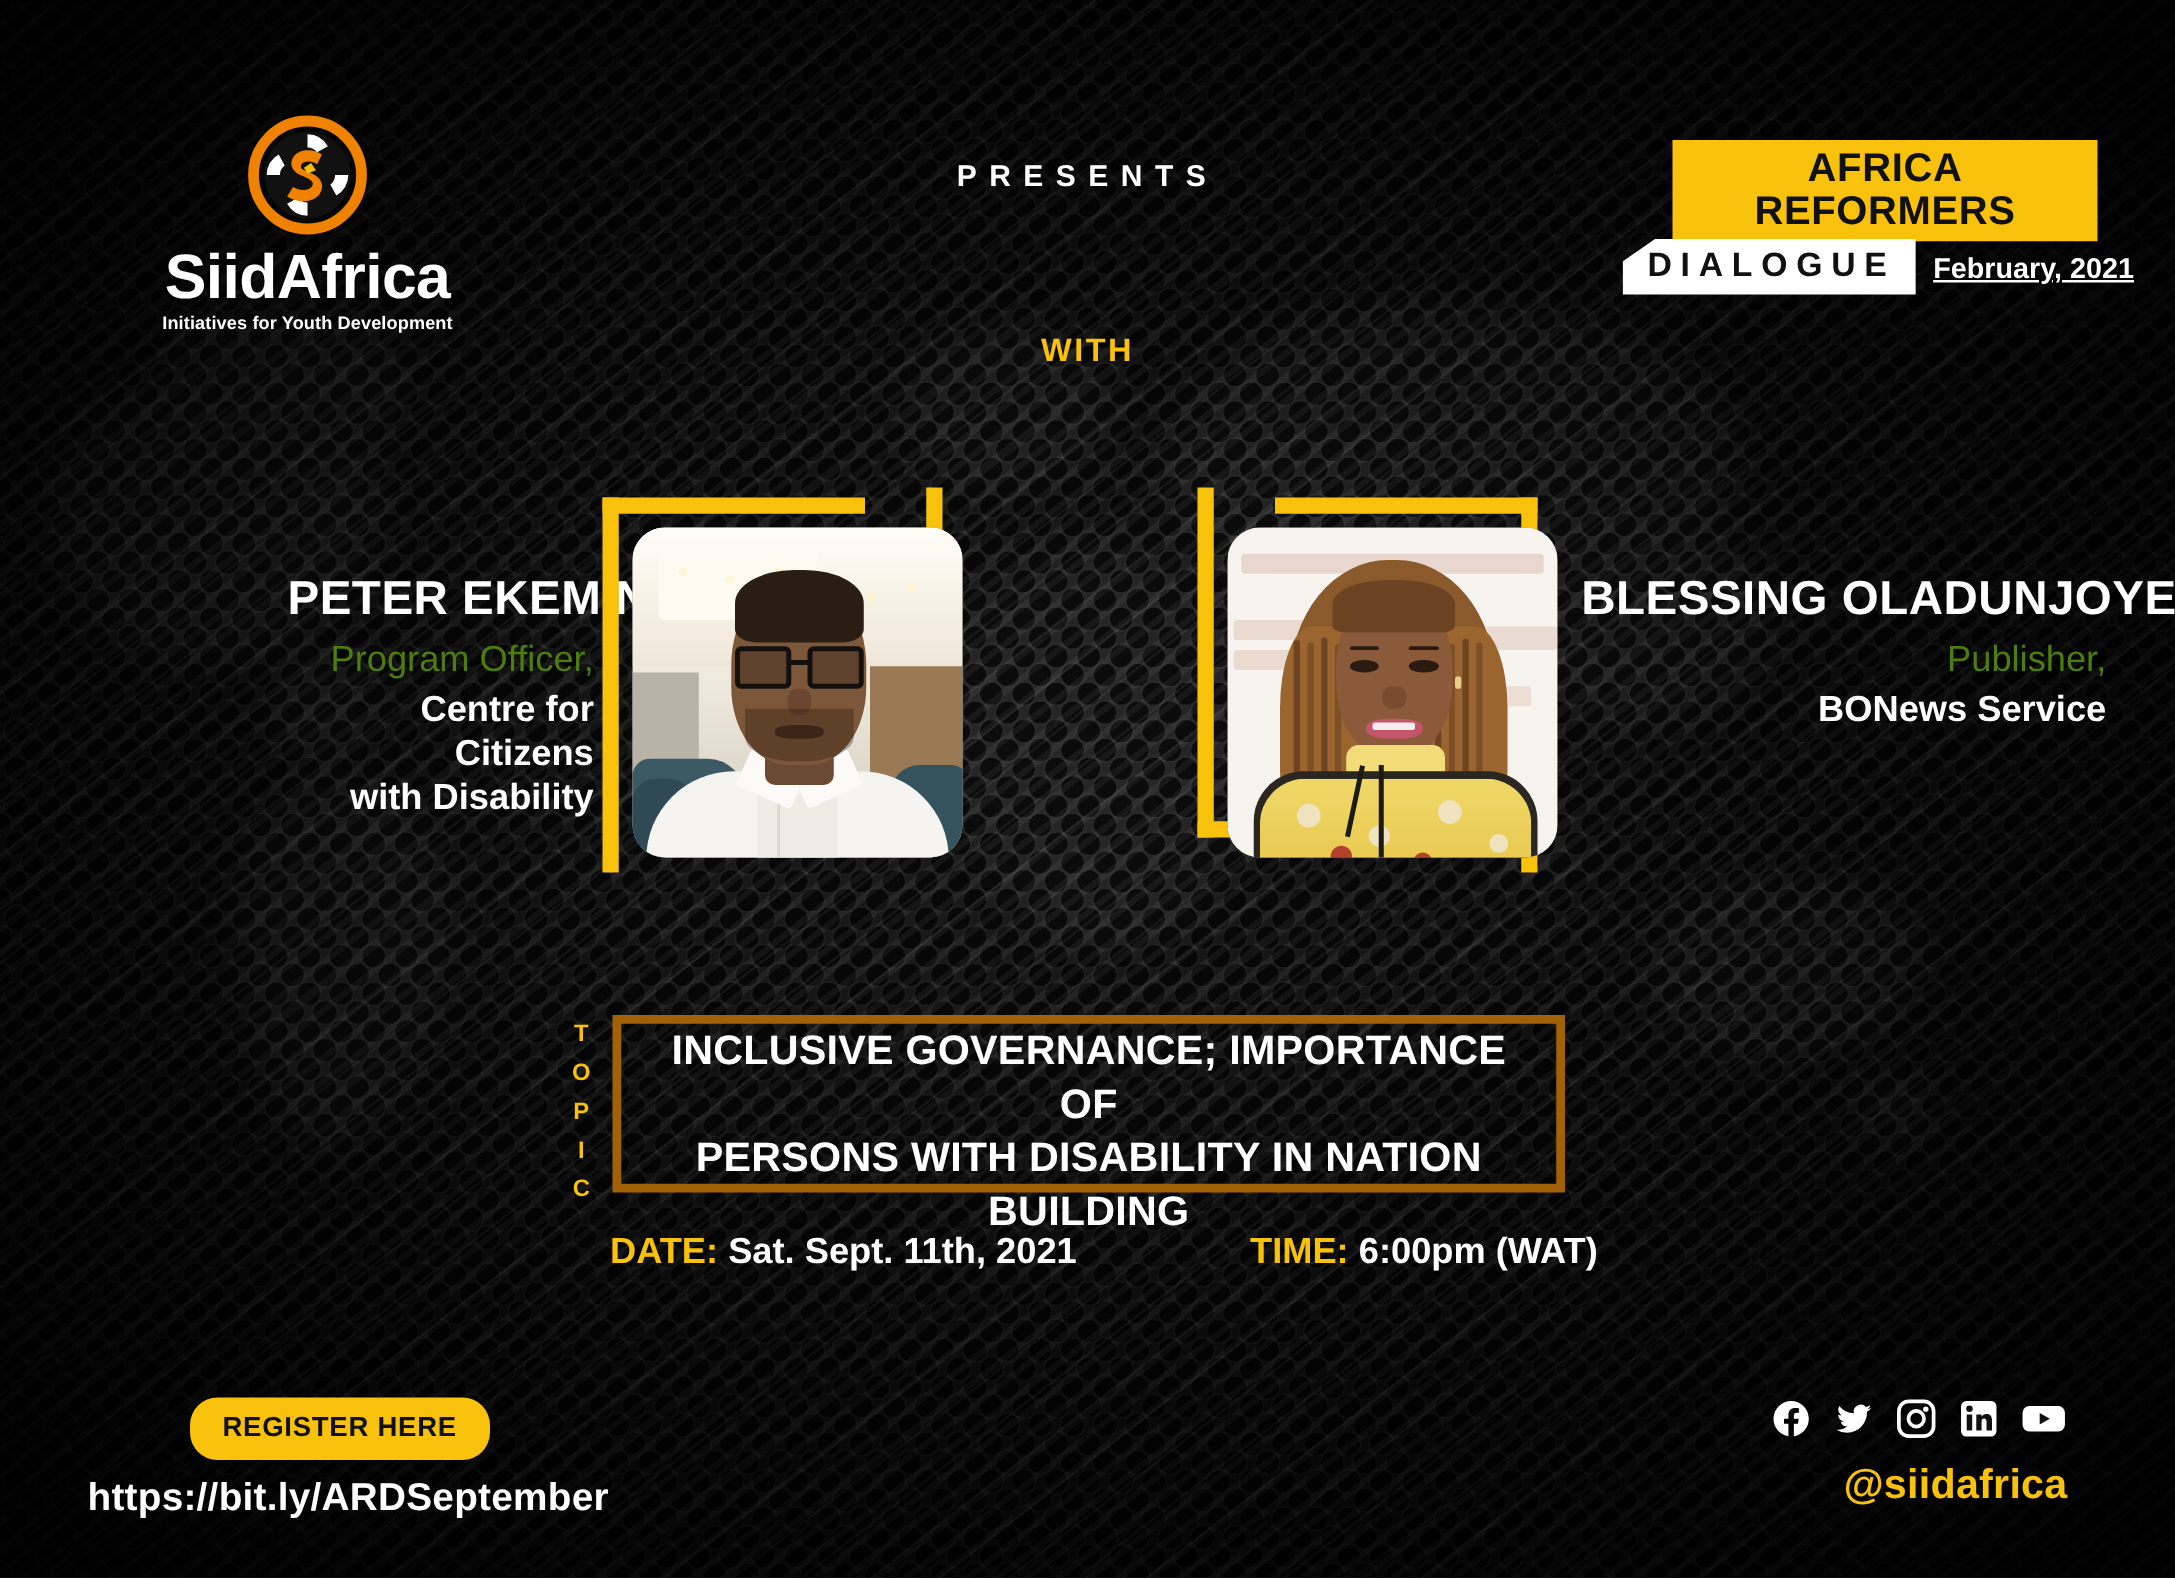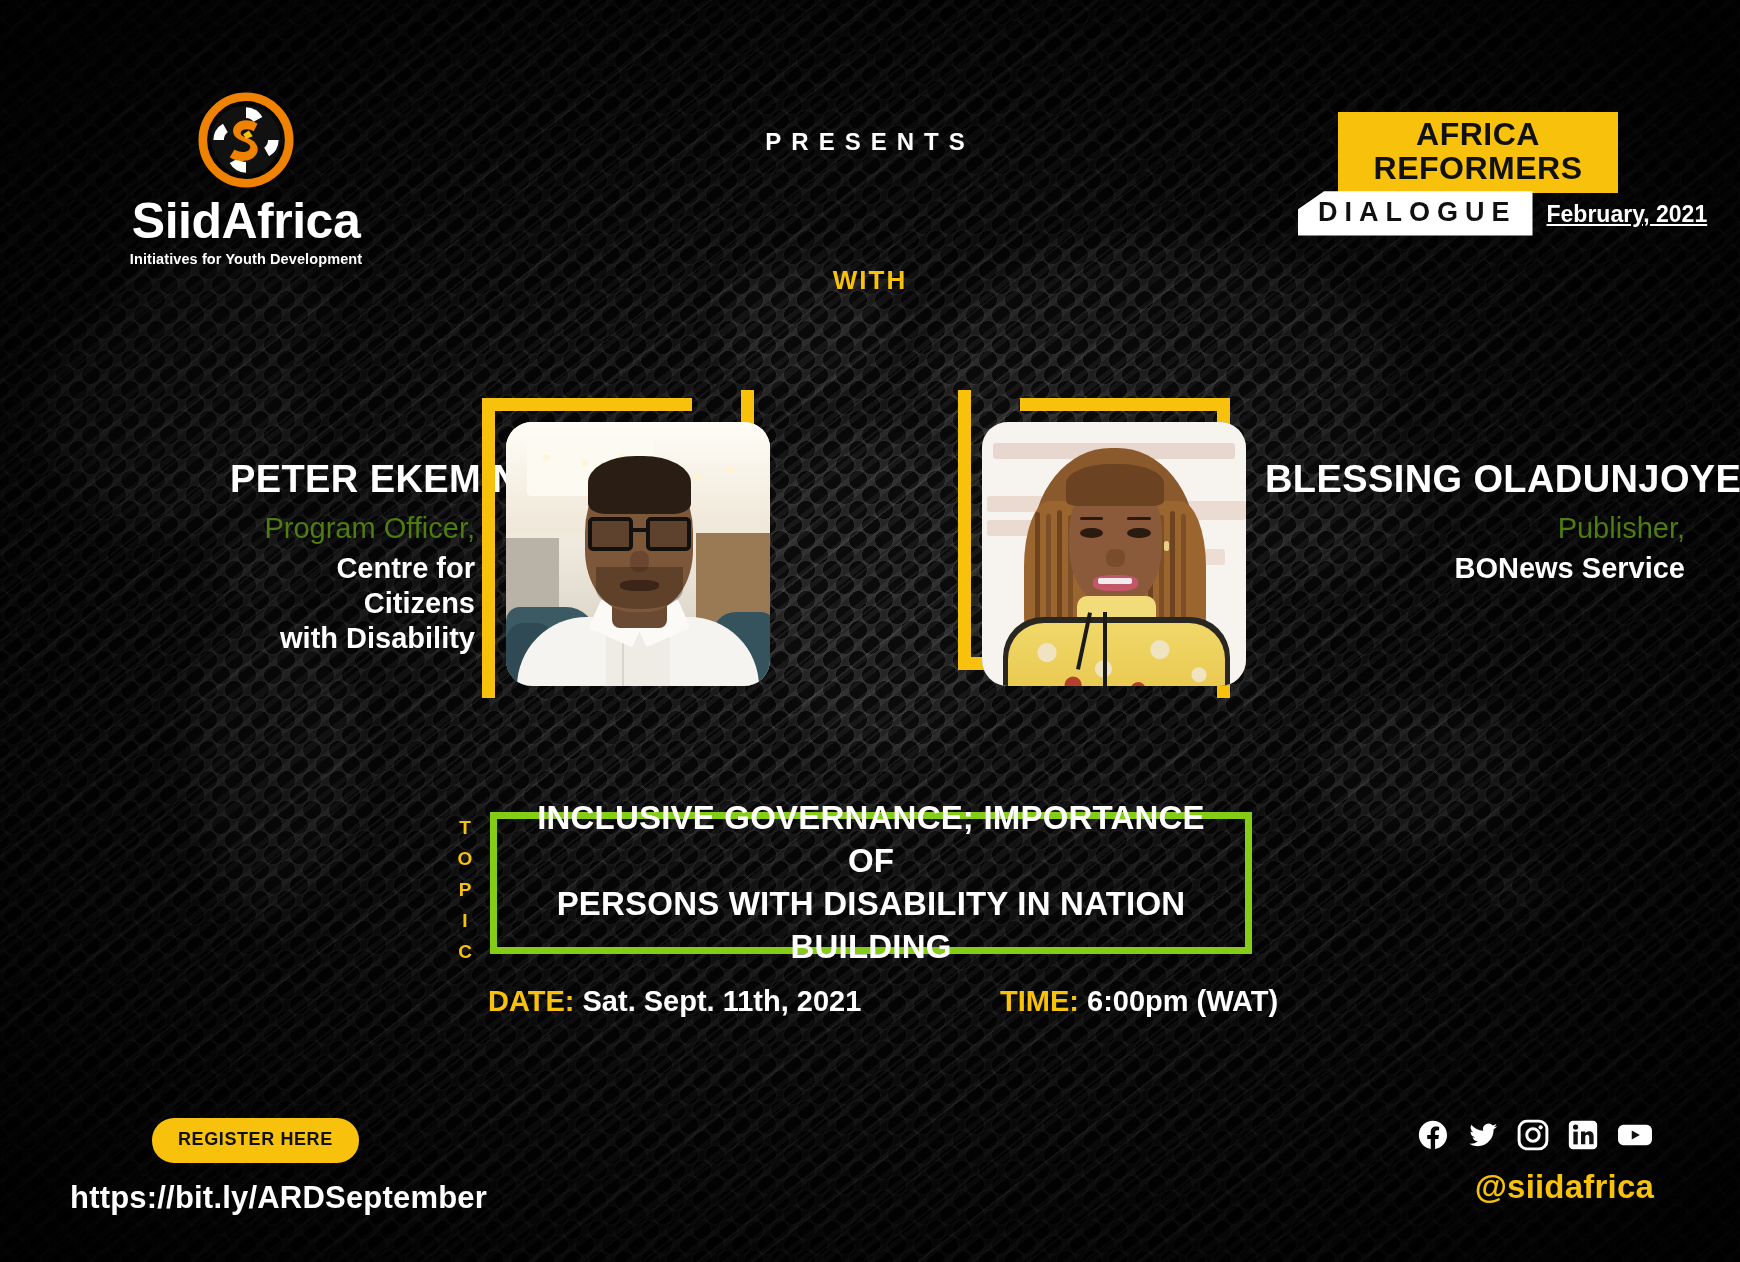--- a/index.html
+++ b/index.html
@@ -87,21 +87,21 @@
     position:absolute;left:0;right:0;top:265px;text-align:center;
     font-size:26px;font-weight:700;letter-spacing:2px;color:#f7c10c;
   }
 
   
   .badge{position:absolute;right:62px;top:112px;width:380px;}
   .badge-top{
     background:#f7c10c;color:#111111;
     font-size:32px;font-weight:700;letter-spacing:.5px;
     text-align:center;padding:6px 14px 8px;
-    width:280px;margin-left:40px;
+    width:340px;margin-left:40px;
     line-height:1.05;
   }
   .badge-row{display:flex;align-items:flex-end;margin-top:-2px;text-decoration:underline;}
   .badge-dialogue{
     background:#ffffff;color:#111111;
     font-size:27px;font-weight:700;letter-spacing:7px;
     padding:7px 16px 9px 20px;
     line-height:1.05;
     clip-path:polygon(26px 0,100% 0,100% 100%,0 100%,0 18px);
   }
@@ -136,43 +136,43 @@
   .pw *{position:absolute;}
 
   
   .topic-label{
     position:absolute;left:452px;top:812px;
     width:26px;text-align:center;
     font-size:19px;font-weight:700;color:#f7c10c;line-height:31px;
   }
   .topic-box{
     position:absolute;left:490px;top:812px;width:762px;height:142px;
-    border:7px solid #84cc16;
-    display:flex;align-items:center;justify-content:center;
+    border:7px solid #a16207;
+    display:flex;align-items:flex-start;justify-content:center;
     text-align:center;
   }
   .topic-text{
     font-size:33px;font-weight:700;line-height:1.30;letter-spacing:.2px;
     color:#ffffff;padding:0 14px;
   }
 
   
   .dt{
     position:absolute;top:985px;font-size:29px;font-weight:700;white-space:nowrap;
   }
   .dt .k{color:#f7c10c;}
   .dt .v{color:#ffffff;}
   #date-line{left:488px;}
   #time-line{left:1000px;}
 
   
   .register-btn{
     position:absolute;left:152px;top:1118px;
     background:#f7c10c;color:#111111;
-    font-size:18px;font-weight:700;letter-spacing:.6px;
+    font-size:22px;font-weight:700;letter-spacing:.6px;
     padding:11px 26px 13px;border-radius:22px;
     border:none;cursor:pointer;
     font-family:"Liberation Sans", sans-serif;
   }
   .register-url{
     position:absolute;left:70px;top:1180px;
     font-size:31px;font-weight:700;color:#ffffff;letter-spacing:.2px;text-align:center;
   }
 
   

